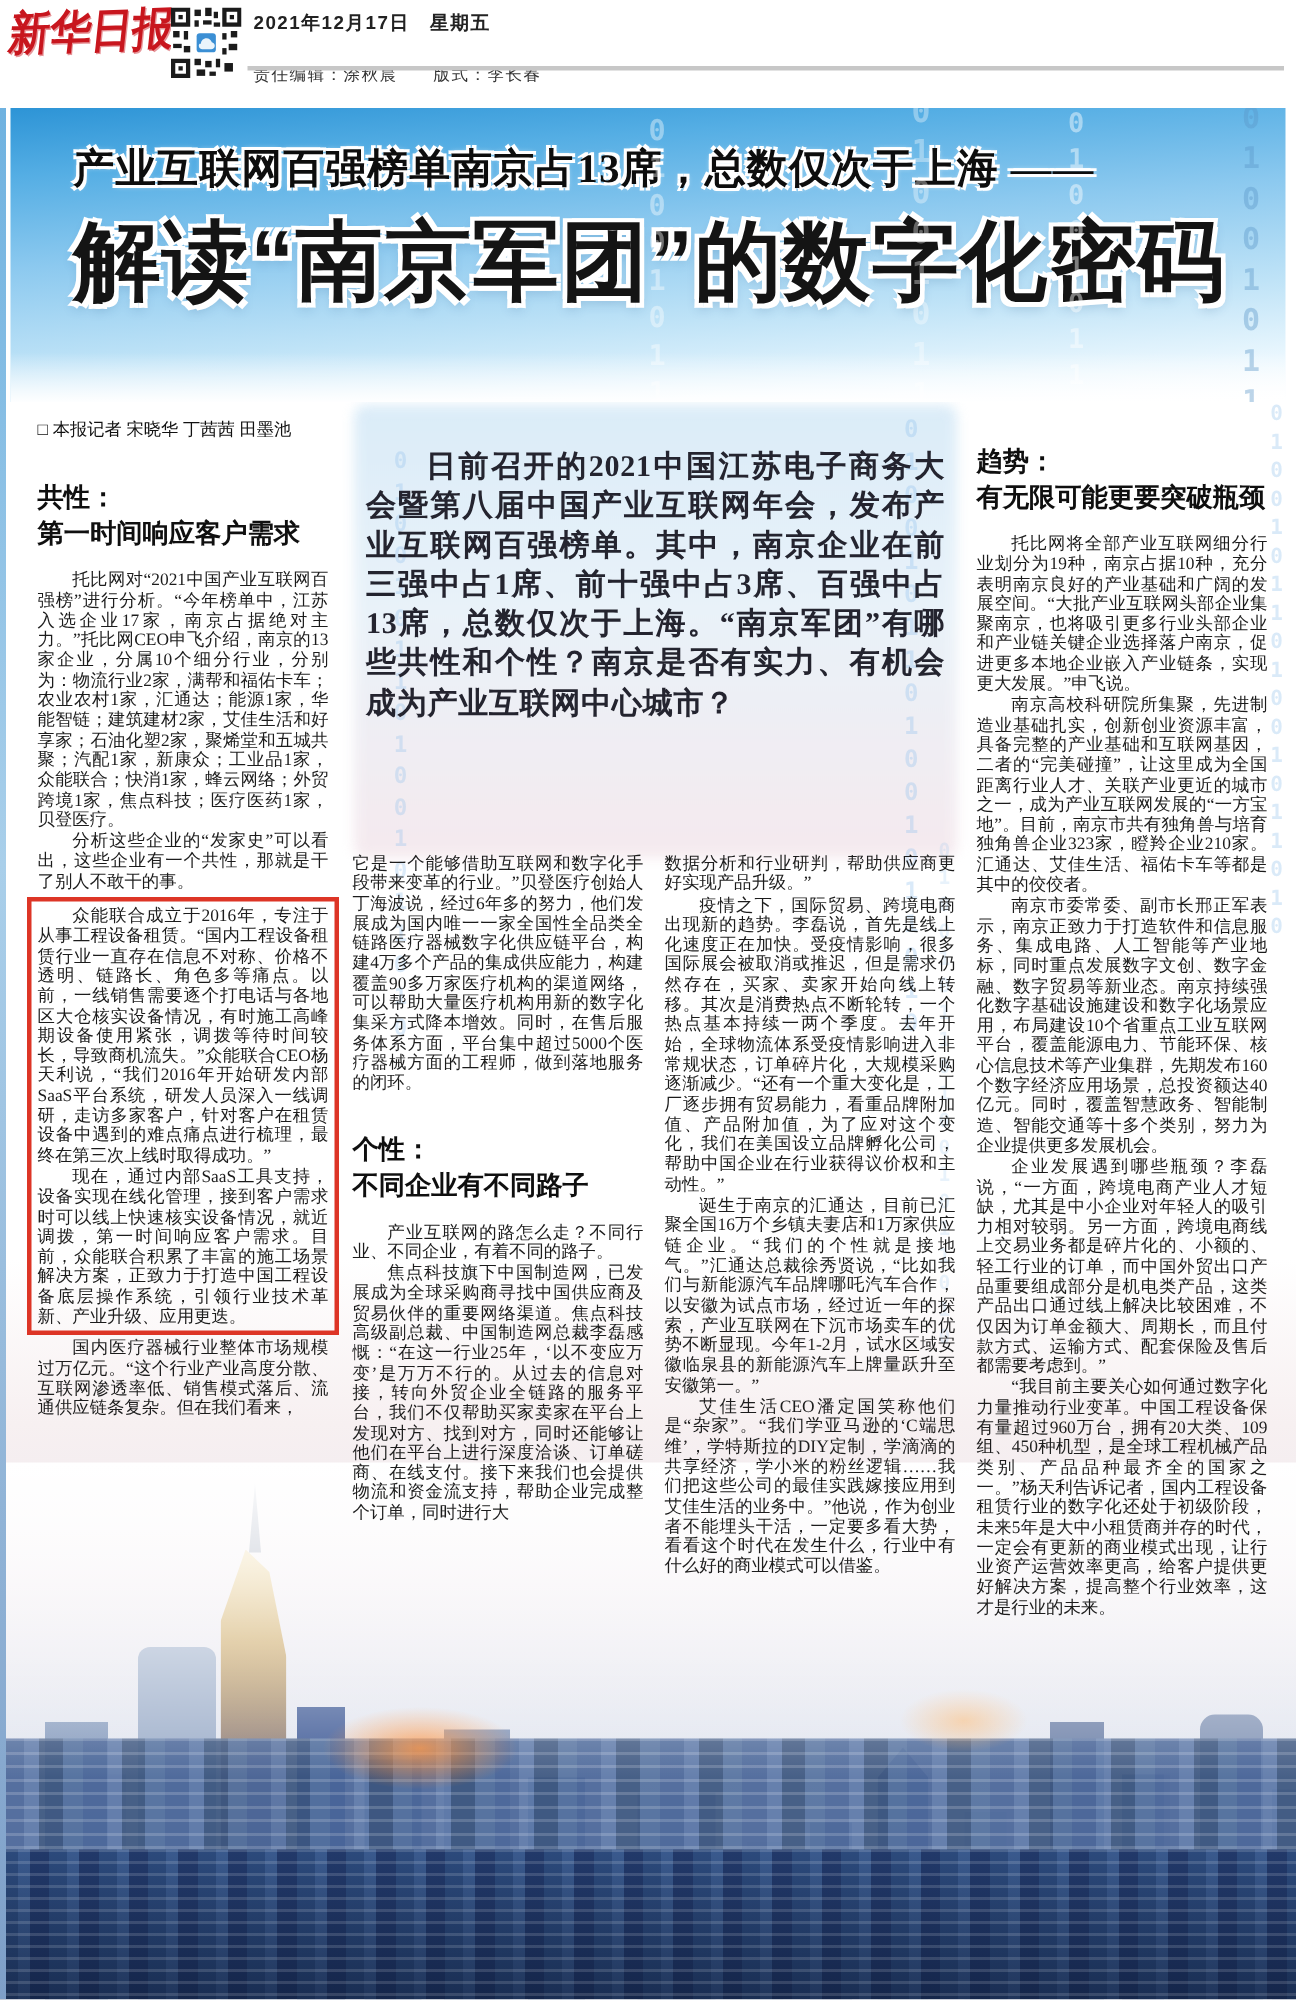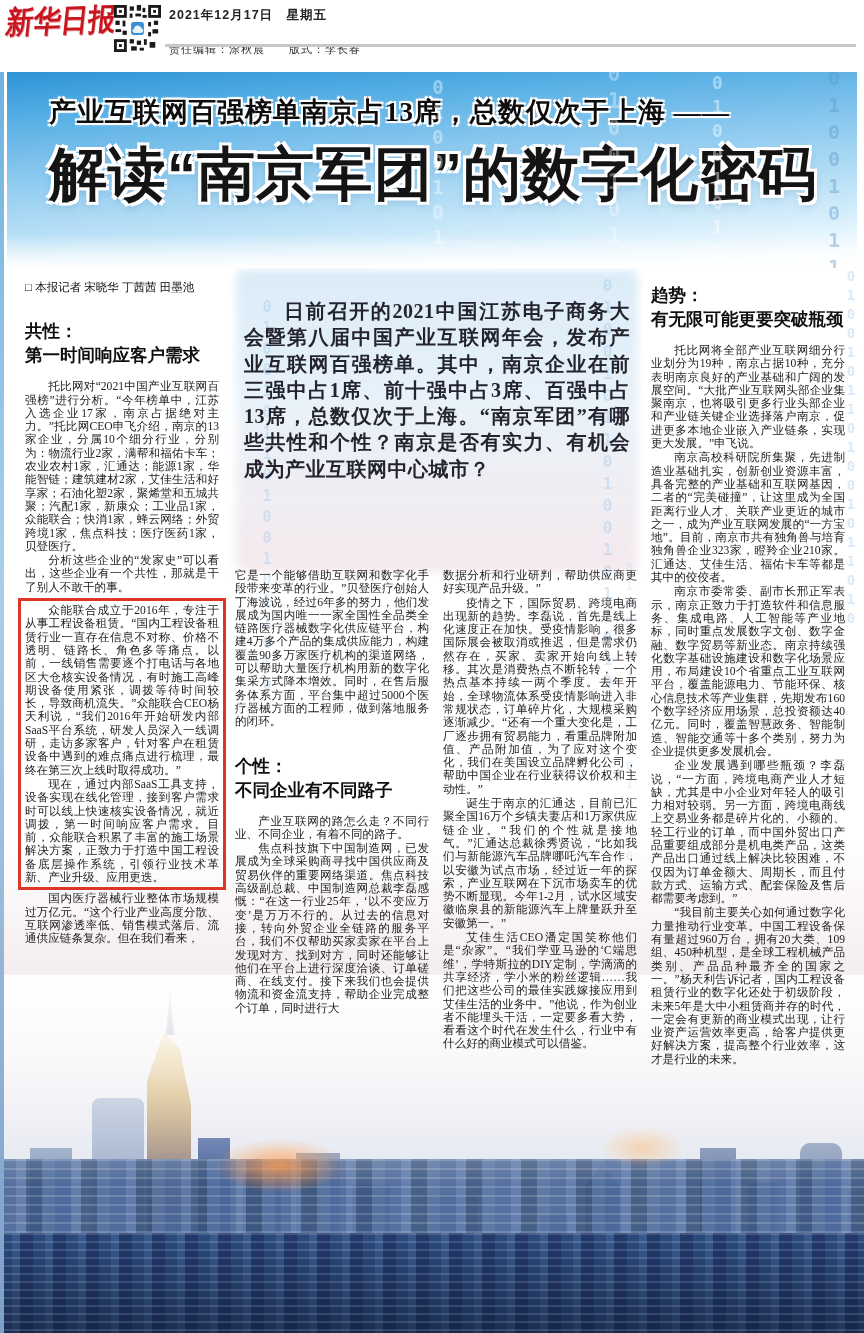--- a/index.html
+++ b/index.html
@@ -95,21 +95,21 @@
 
   
   .colmn { position:absolute; z-index:3; width:194px;
     font-size:11.6px; line-height:13.3px; color:#1c1c1c; text-align:justify; }
   .colmn p { text-indent:2em; }
   .colmn p.noind { text-indent:0; }
   .colmn p + p { margin-top:1px; }
   .byline { font-family:"Liberation Sans", sans-serif; font-size:11.5px; color:#111;
     text-align:left; white-space:nowrap; }
   .sec-title { font-family:"Liberation Sans", sans-serif; font-weight:900;
-    font-size:17.5px; line-height:24px; color:#0f0f0f; text-align:left; }
+    font-size:17.5px; line-height:24px; color:#0f0f0f; text-align:left;margin-top:12px; }
   .mt26 { margin-top:25px; } .mt14 { margin-top:13px; }
   .redbox { border:3px solid #dd3526; margin:4px -7px 2px -7px; padding:3px 4px; }
   .lead {
     position:absolute; left:244px; top:286px; width:386px; z-index:3;
     font-family:"Liberation Serif", serif; font-weight:700;
     font-size:20px; line-height:26.3px; letter-spacing:.5px; color:#24242f;
     text-align:justify; text-indent:2em;margin-top:12px;
   }
 </style>
 </head>

